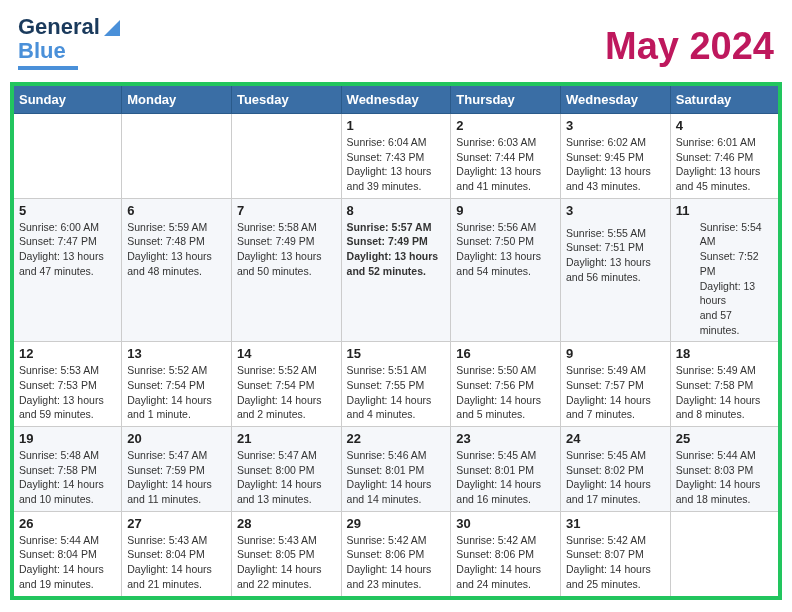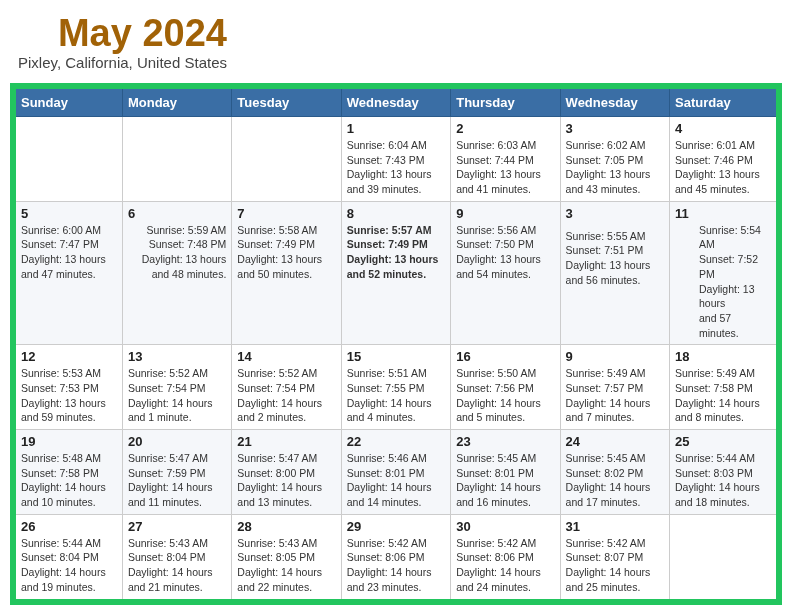--- a/index.html
+++ b/index.html
@@ -31,32 +31,33 @@
       background: #4a90d9;
       width: 60px;
       margin-top: 2px;
     }
     .title-block {
       text-align: right;
     }
     .month-title {
       font-size: 38px;
       font-weight: bold;
-      color: #a16207;
+      color: #be185d;
       line-height: 1;
+      margin-top: 13px;
     }
     .location {
       font-size: 15px;
       color: #444;
       margin-top: 2px;
     }
     .calendar {
       width: 100%;
       border-collapse: collapse;
-      border: 6px solid #22c55e;
+      border: 4px solid #22c55e;
     }
     .calendar th {
       background: #3a6ea5;
       color: #fff;
       font-size: 13px;
       font-weight: bold;
       text-align: left;
       padding: 6px 5px;
       border: 1px solid #2a5a8a;
     }
@@ -83,23 +84,34 @@
       line-height: 1.4;
     }
     .empty-cell {
       background: #fff !important;
     }
   </style>
 </head>
 <body>
 
 <div class="header">
+  <div class="logo">
+    <div class="logo-line">
+      <span style="font-size:22px; font-weight:bold; color:#1a3a5c;">General</span>
+      <svg width="20" height="22" viewBox="0 0 20 22" style="margin-left:2px;">
+        <polygon points="2,20 18,20 18,4" fill="#4a90d9"></polygon>
+      </svg>
+    </div>
+    <div style="margin-top:-2px;">
+      <span style="font-size:22px; font-weight:bold; color:#4a90d9; display:block;">Blue</span>
+    </div>
+    <div class="logo-blue-line"></div>
+  </div>
   <div class="title-block">
     <div class="month-title">May 2024</div>
-    <div class="location">Pixley, California, United States</div>
   </div>
 </div>
 
 <table class="calendar">
   <thead>
     <tr>
     <th>Sunday</th>
         <th>Monday</th>
         <th>Tuesday</th>
         <th>Wednesday</th>
@@ -123,21 +135,21 @@
         <td>
           <div class="day-num">2</div>
           <div class="day-info" style="white-space: pre-line;">Sunrise: 6:03 AM
 Sunset: 7:44 PM
 Daylight: 13 hours
 and 41 minutes.</div>
         </td>
         <td>
           <div class="day-num">3</div>
           <div class="day-info" style="white-space: pre-line;">Sunrise: 6:02 AM
-Sunset: 7:05 PM
+Sunset: 9:45 PM
 Daylight: 13 hours
 and 43 minutes.</div>
         </td>
         <td>
           <div class="day-num">4</div>
           <div class="day-info" style="white-space: pre-line;">Sunrise: 6:01 AM
 Sunset: 7:46 PM
 Daylight: 13 hours
 and 45 minutes.</div>
         </td>
@@ -145,21 +157,21 @@
       <tr>
         <td>
           <div class="day-num">5</div>
           <div class="day-info" style="white-space: pre-line;">Sunrise: 6:00 AM
 Sunset: 7:47 PM
 Daylight: 13 hours
 and 47 minutes.</div>
         </td>
         <td>
           <div class="day-num">6</div>
-          <div class="day-info" style="white-space: pre-line; text-align: right;">Sunrise: 5:59 AM
+          <div class="day-info" style="white-space: pre-line;">Sunrise: 5:59 AM
 Sunset: 7:48 PM
 Daylight: 13 hours
 and 48 minutes.</div>
         </td>
         <td>
           <div class="day-num">7</div>
           <div class="day-info" style="white-space: pre-line;">Sunrise: 5:58 AM
 Sunset: 7:49 PM
 Daylight: 13 hours
 and 50 minutes.</div>

